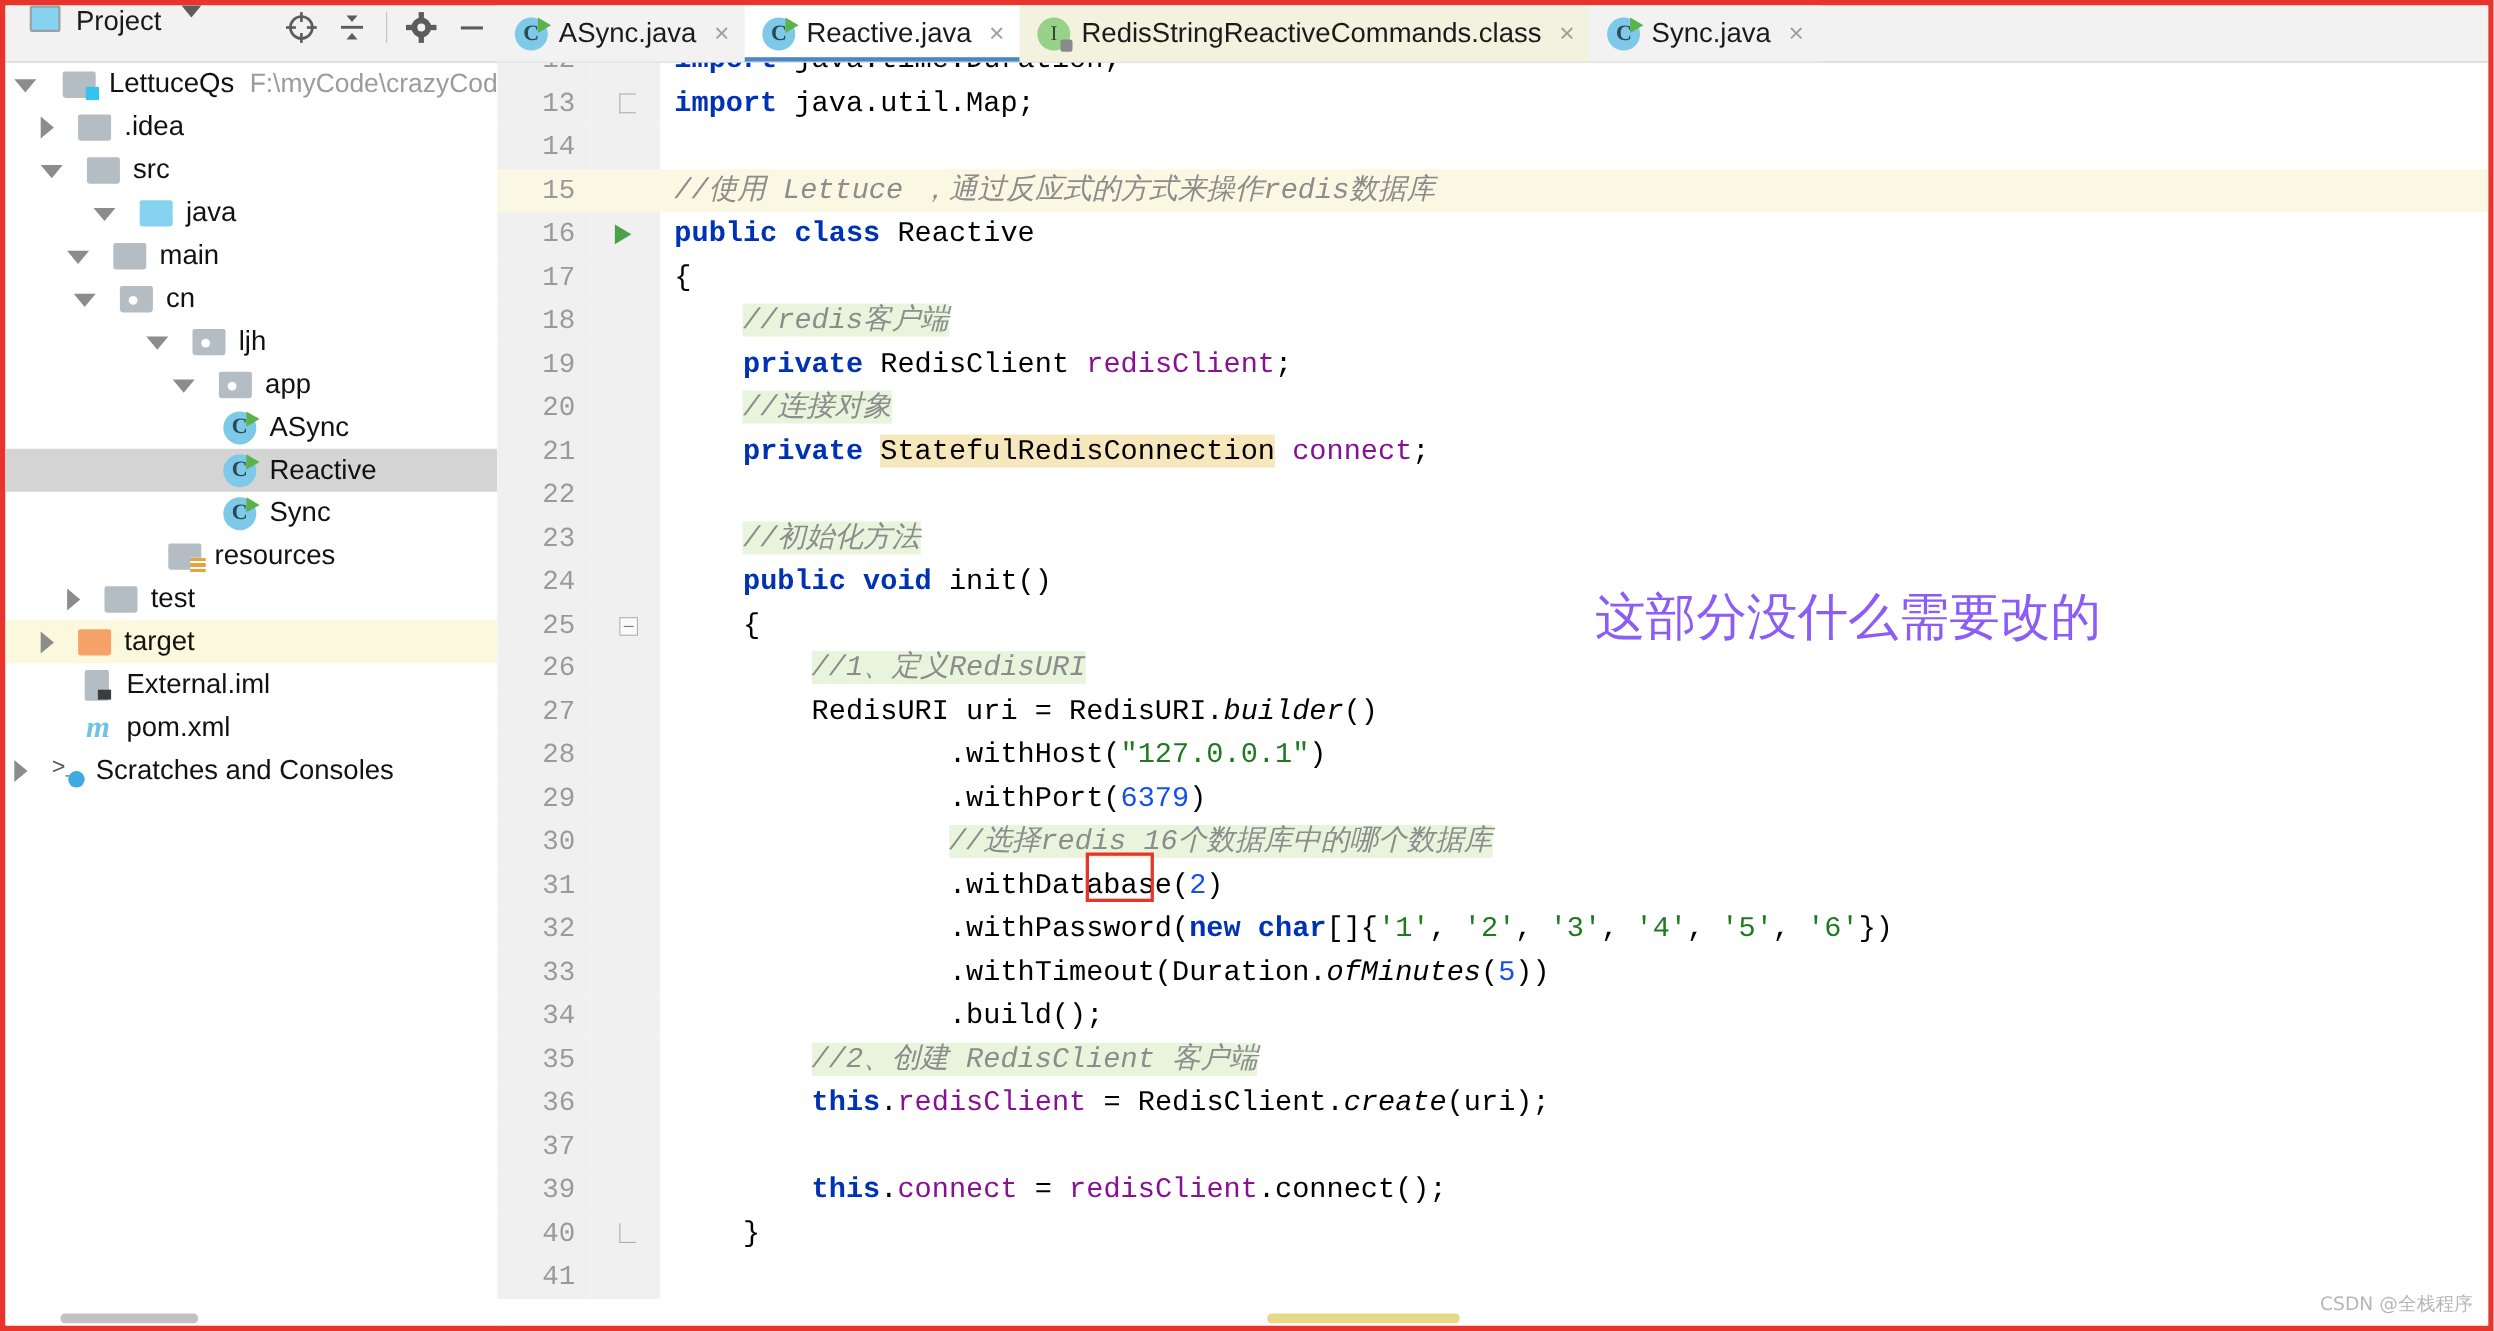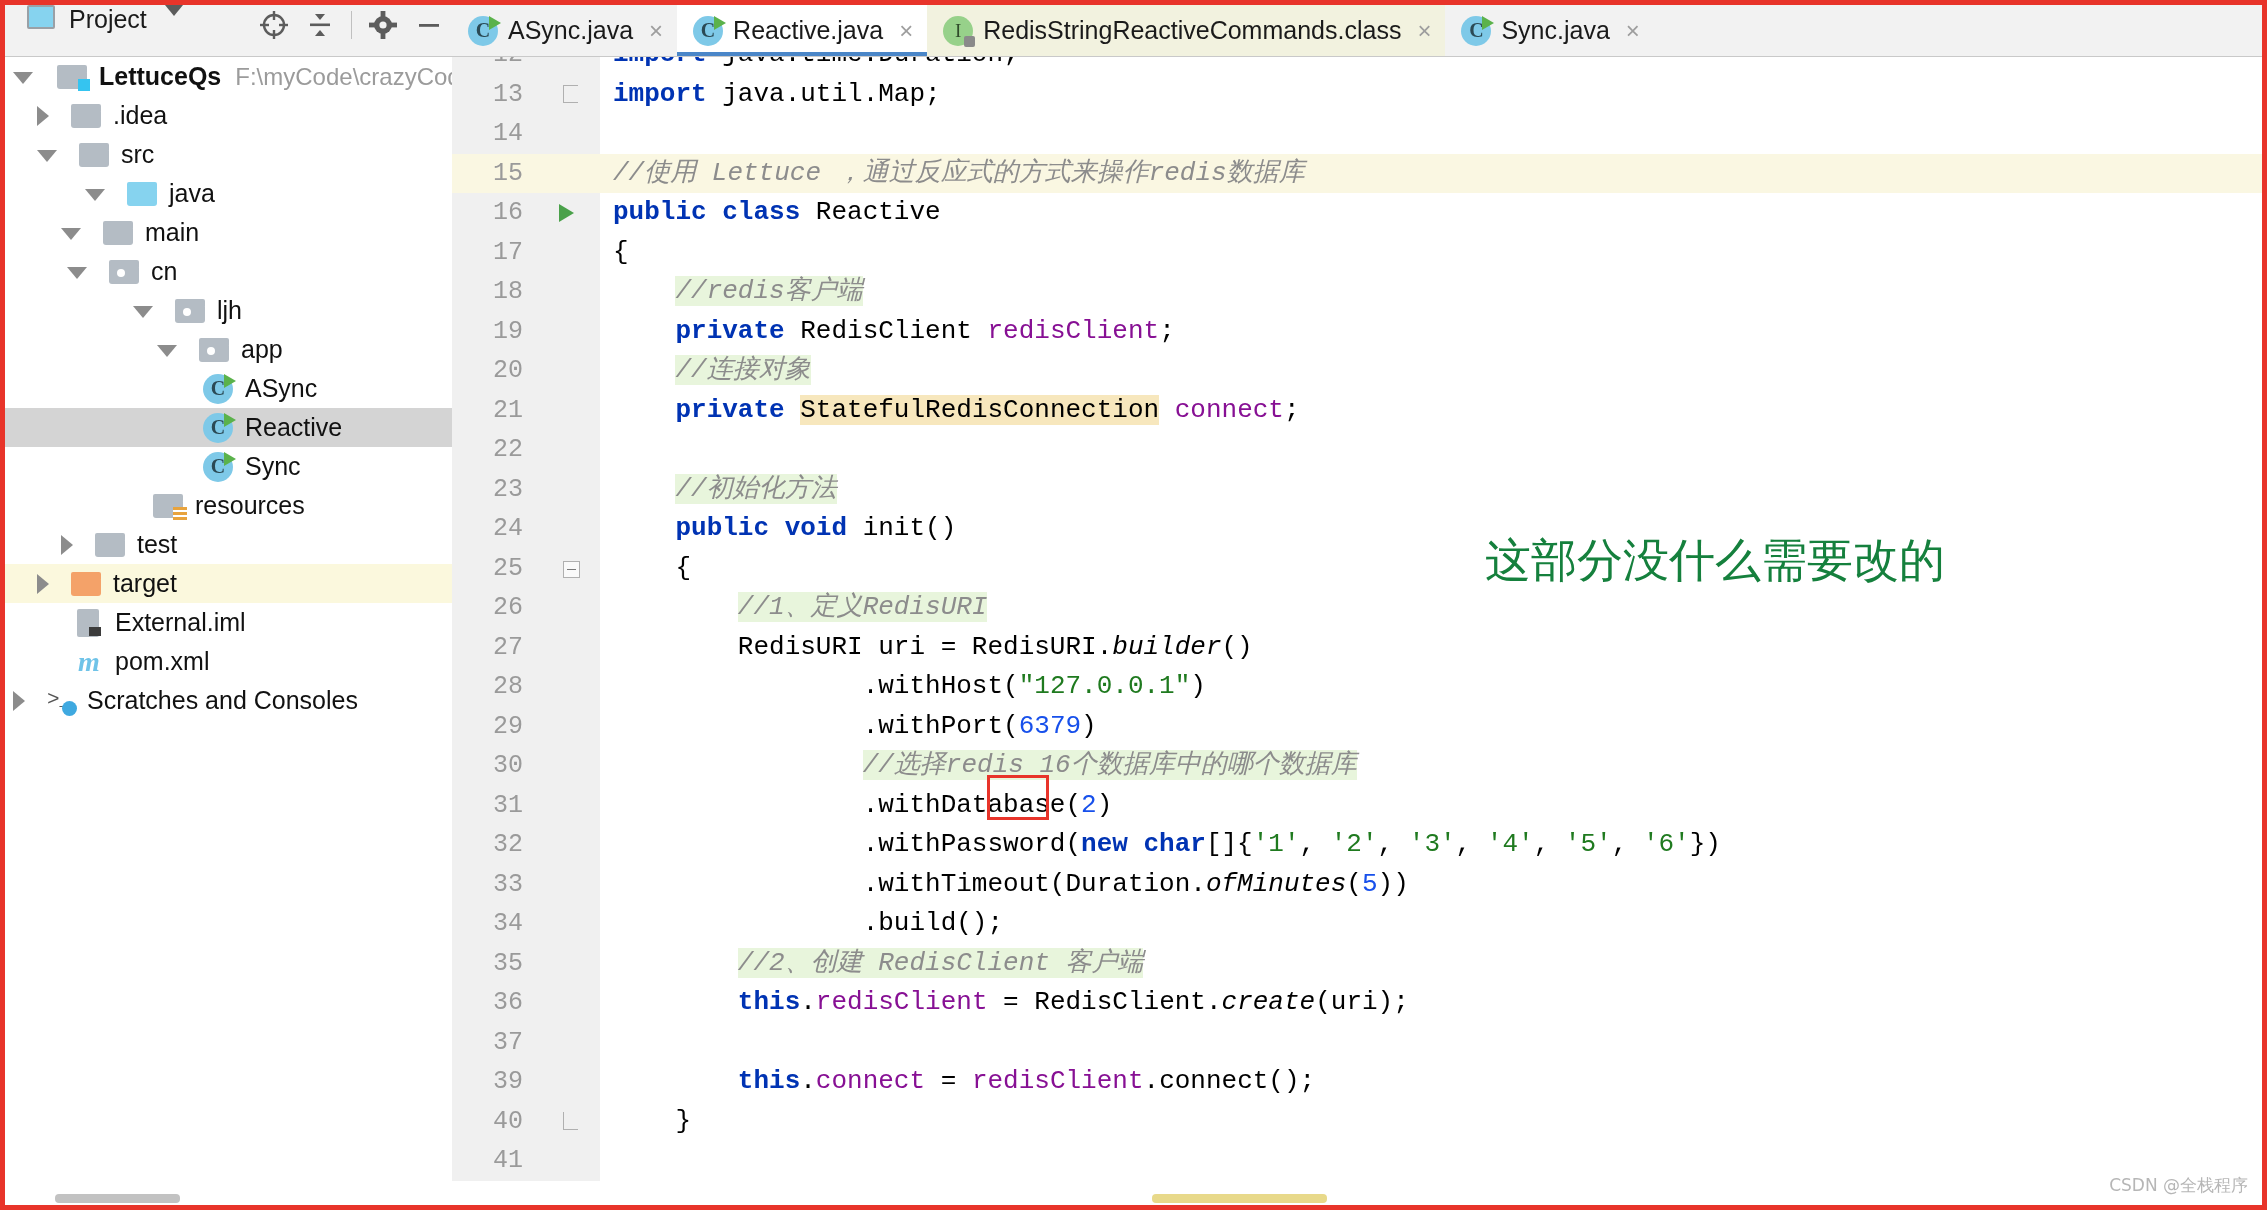--- a/index.html
+++ b/index.html
@@ -70,21 +70,21 @@
                background:#b4bcc4; border-radius:2px 2px 0 0; }
   .fld.blue .body, .fld.blue .tab { background:#86d3ef; }
   .fld.orange .body, .fld.orange .tab { background:#f4a269; }
   .fld .dot { position:absolute; left:8px; bottom:7px; width:8px;height:8px;
               background:#fff; border-radius:50%; }
   .fld .mod { position:absolute; right:-3px; bottom:-2px; width:12px;height:12px;
               background:#35c4f0; }
   .fld .res { position:absolute; right:-4px; bottom:-3px; width:14px; height:14px;
               background:repeating-linear-gradient(#e8a33d 0 3px,#fff 3px 5px); }
   .name { margin-left:12px; }
-  .name.bold { font-weight:bold; }
+  .name.bold { font-weight:normal; }
   .path { margin-left:14px; color:#9b9b9b; font-size:24px; }
   .iml { width:26px;height:28px; position:relative; flex:0 0 auto;}
   .iml .p { position:absolute; inset:0 4px 0 0; background:#b4bcc4; border-radius:2px;}
   .iml .f { position:absolute; right:2px; bottom:1px; width:12px;height:9px;background:#3c3c3c;}
   .mico { font-family:"Liberation Serif", serif; font-style:italic; font-weight:bold;
           font-size:28px; color:#6fc3e8; width:28px; text-align:center; flex:0 0 auto;}
   .libico { width:28px;height:26px; display:flex; align-items:flex-end; gap:2px; flex:0 0 auto;}
   .libico i { width:4px; background:#9aa3ab; display:block; }
   .scrico { width:28px;height:26px; position:relative; flex:0 0 auto;
             font-size:21px; color:#555; font-family:"Liberation Mono", monospace;}
@@ -119,22 +119,22 @@
             border-left:15px solid #4aa14a; }
   .foldminus { position:absolute; left:26px; top:12px; width:17px;height:17px;
                border:1px solid #b0b0b0; background:#fafafa; }
   .foldminus::after{ content:""; position:absolute; left:3px; top:7px; width:9px;height:1px;
                background:#7a7a7a; }
   .foldcorner { position:absolute; left:26px; top:10px; width:15px;height:18px;
                border-left:1px solid #b0b0b0; border-top:1px solid #b0b0b0;
                border-bottom:1px solid #b0b0b0;}
 
   
-  #red-note { position:absolute; left:1445px; top:525px; color:#15803d;
-              font-size:46px; font-family:"DejaVu Sans", sans-serif; white-space:nowrap;margin-left:35px; }
+  #red-note { position:absolute; left:1445px; top:525px; color:#8b5cf6;
+              font-size:46px; font-family:"DejaVu Sans", sans-serif; white-space:nowrap; }
   #red-box  { position:absolute; left:982px; top:770px; width:62px; height:45px;
               border:3px solid #e8342a; }
   #watermark{ position:absolute; right:14px; bottom:8px; color:#b6b6b6; font-size:17px;
               font-family:"DejaVu Sans", sans-serif; }
   
   #h-scroll-left { position:absolute; left:50px; bottom:2px; width:125px; height:9px;
                    background:#c2c2c2; border-radius:4px; }
   #h-scroll-mid  { position:absolute; left:700px; bottom:2px; width:175px; height:9px;
                    background:#e8d98a; border-radius:4px; }
 </style>

